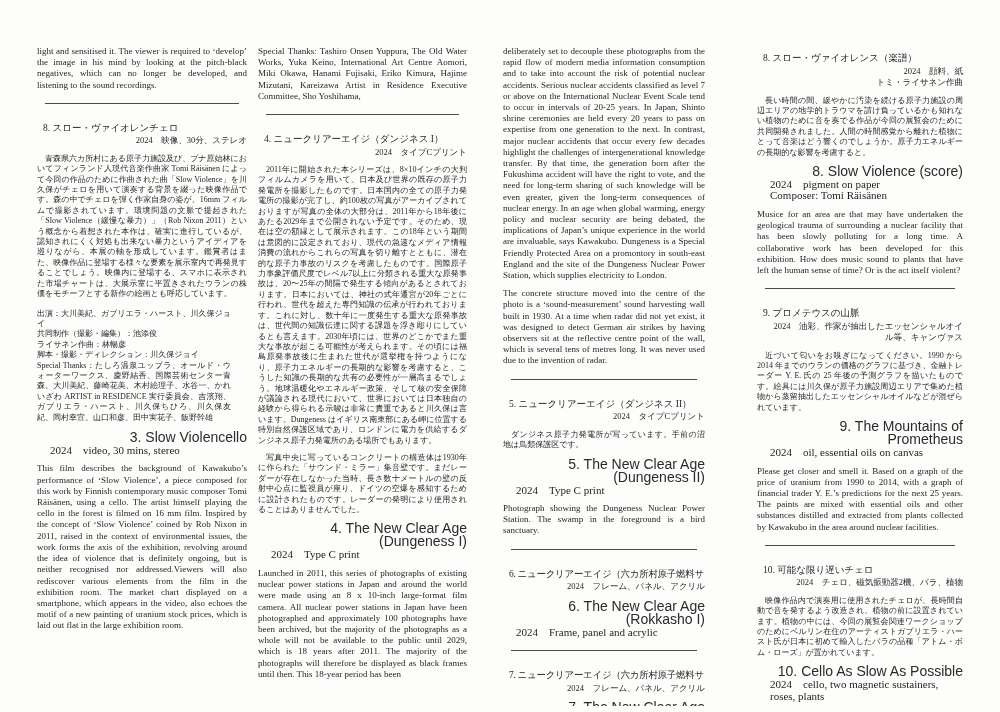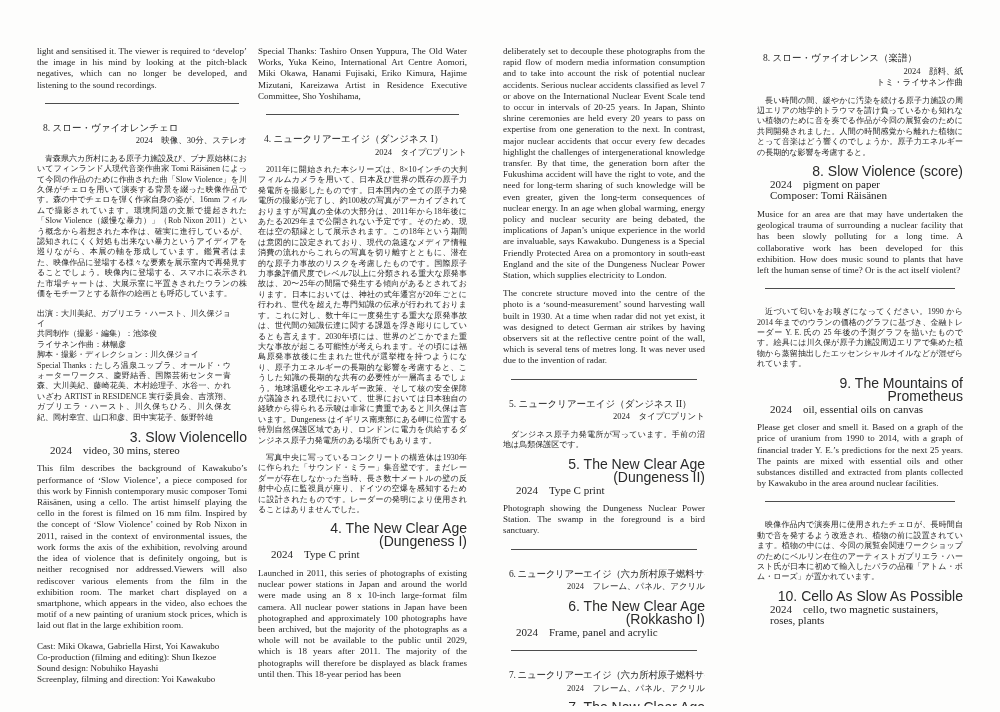--- a/index.html
+++ b/index.html
@@ -54,26 +54,20 @@
       <div class="credit-line">共同制作（撮影・編集）：池添俊</div>
       <div class="credit-line">ライサネン作曲：林暢彦</div>
       <div class="credit-line">脚本・撮影・ディレクション：川久保ジョイ</div>
       <div class="credit-line">Special Thanks：たしろ温泉ユップラ、オールド・ウォーターワークス、慶野結香、国際芸術センター青森、大川美紀、藤崎花美、木村絵理子、水谷一、かれいざわ ARTIST in RESIDENCE 実行委員会、吉濱翔、ガブリエラ・ハースト、川久保ちひろ、川久保友紀、岡村幸宣、山口和彦、田中実花子、飯野幹雄</div>
     </div>
     <div class="heading en">
       <div class="head-title">3. Slow Violencello</div>
       <div class="head-sub">2024　video, 30 mins, stereo</div>
     </div>
     <p class="para en">This film describes the background of Kawakubo’s performance of ‘Slow Violence’, a piece composed for this work by Finnish contemporary music composer Tomi Räisänen, using a cello. The artist himself playing the cello in the forest is filmed on 16 mm film. Inspired by the concept of ‘Slow Violence’ coined by Rob Nixon in 2011, raised in the context of environmental issues, the work forms the axis of the exhibition, revolving around the idea of violence that is definitely ongoing, but is neither recognised nor addressed.Viewers will also rediscover various elements from the film in the exhibition room. The market chart displayed on a smartphone, which appears in the video, also echoes the motif of a new painting of uranium stock prices, which is laid out flat in the large exhibition room.</p>
-    <div class="credits en">
-      <div class="credit-line">Cast: Miki Okawa, Gabriella Hirst, Yoi Kawakubo</div>
-      <div class="credit-line">Co-production (filming and editing): Shun Ikezoe</div>
-      <div class="credit-line">Sound design: Nobuhiko Hayashi</div>
-      <div class="credit-line">Screenplay, filming and direction: Yoi Kawakubo</div>
-    </div>
   </div>
 
   <div class="col col-2">
     <p class="para en">Special Thanks: Tashiro Onsen Yuppura, The Old Water Works, Yuka Keino, International Art Centre Aomori, Miki Okawa, Hanami Fujisaki, Eriko Kimura, Hajime Mizutani, Kareizawa Artist in Residence Executive Committee, Sho Yoshihama,</p>
     <div class="rule"></div>
     <div class="heading ja">
       <div class="head-title">4. ニュークリアーエイジ（ダンジネス I）</div>
       <div class="head-sub">2024　タイプCプリント</div>
     </div>
     <p class="para ja">2011年に開始された本シリーズは、8×10インチの大判フィルムカメラを用いて、日本及び世界の既存の原子力発電所を撮影したものです。日本国内の全ての原子力発電所の撮影が完了し、約100枚の写真がアーカイブされておりますが写真の全体の大部分は、2011年から18年後にあたる2029年まで公開されない予定です。そのため、現在は空の額縁として展示されます。この18年という期間は意図的に設定されており、現代の急速なメディア情報消費の流れからこれらの写真を切り離すとともに、潜在的な原子力事故のリスクを考慮したものです。国際原子力事象評価尺度でレベル7以上に分類される重大な原発事故は、20〜25年の間隔で発生する傾向があるとされております。日本においては、神社の式年遷宮が20年ごとに行われ、世代を超えた専門知識の伝承が行われております。これに対し、数十年に一度発生する重大な原発事故は、世代間の知識伝達に関する課題を浮き彫りにしているとも言えます。2030年頃には、世界のどこかでまた重大な事故が起こる可能性が考えられます。その頃には福島原発事故後に生まれた世代が選挙権を持つようになり、原子力エネルギーの長期的な影響を考慮すると、こうした知識の長期的な共有の必要性が一層高まるでしょう。地球温暖化やエネルギー政策、そして核の安全保障が議論される現代において、世界においては日本独自の経験から得られる示唆は非常に貴重であると川久保は言います。Dungeness はイギリス南東部にある岬に位置する特別自然保護区域であり、ロンドンに電力を供給するダンジネス原子力発電所のある場所でもあります。</p>
@@ -127,27 +121,35 @@
       <div class="head-sub">トミ・ライサネン作曲</div>
     </div>
     <p class="para ja">長い時間の間、緩やかに汚染を続ける原子力施設の周辺エリアの地学的トラウマを請け負っているかも知れない植物のために音を奏でる作品が今回の展覧会のために共同開発されました。人間の時間感覚から離れた植物にとって音楽はどう響くのでしょうか。原子力エネルギーの長期的な影響を考慮すると。</p>
     <div class="heading en">
       <div class="head-title">8. Slow Violence (score)</div>
       <div class="head-sub">2024　pigment on paper</div>
       <div class="head-sub">Composer: Tomi Räisänen</div>
     </div>
     <p class="para en">Musice for an area are that may have undertaken the geological trauma of surrounding a nuclear facility that has been slowly polluting for a long time. A collaborative work has been developed for this exhibition. How does music sound to plants that have left the human sense of time? Or is the act itself violent?</p>
     <div class="rule"></div>
+    <div class="heading ja">
+      <div class="head-title">9. プロメテウスの山脈</div>
+      <div class="head-sub">2024　油彩、作家が抽出したエッセンシャルオイル等、キャンヴァス</div>
+    </div>
     <p class="para ja">近づいて匂いをお嗅ぎになってください。1990 から 2014 年までのウランの価格のグラフに基づき、金融トレーダー Y. E. 氏の 25 年後の予測グラフを描いたものです。絵具には川久保が原子力施設周辺エリアで集めた植物から蒸留抽出したエッセンシャルオイルなどが混ぜられています。</p>
     <div class="heading en">
       <div class="head-title">9. The Mountains of Prometheus</div>
       <div class="head-sub">2024　oil, essential oils on canvas</div>
     </div>
     <p class="para en">Please get closer and smell it. Based on a graph of the price of uranium from 1990 to 2014, with a graph of financial trader Y. E.’s predictions for the next 25 years. The paints are mixed with essential oils and other substances distilled and extracted from plants collected by Kawakubo in the area around nuclear facilities.</p>
     <div class="rule"></div>
+    <div class="heading ja">
+      <div class="head-title">10. 可能な限り遅いチェロ</div>
+      <div class="head-sub">2024　チェロ、磁気振動器2機、バラ、植物</div>
+    </div>
     <p class="para ja">映像作品内で演奏用に使用されたチェロが、長時間自動で音を発するよう改造され、植物の前に設置されています。植物の中には、今回の展覧会関連ワークショップのためにベルリン在住のアーティストガブリエラ・ハースト氏が日本に初めて輸入したバラの品種「アトム・ボム・ローズ」が置かれています。</p>
     <div class="heading en">
       <div class="head-title">10. Cello As Slow As Possible</div>
       <div class="head-sub">2024　cello, two magnetic sustainers, roses, plants</div>
     </div>
   </div>
 
 </div>
 
 </body></html>

